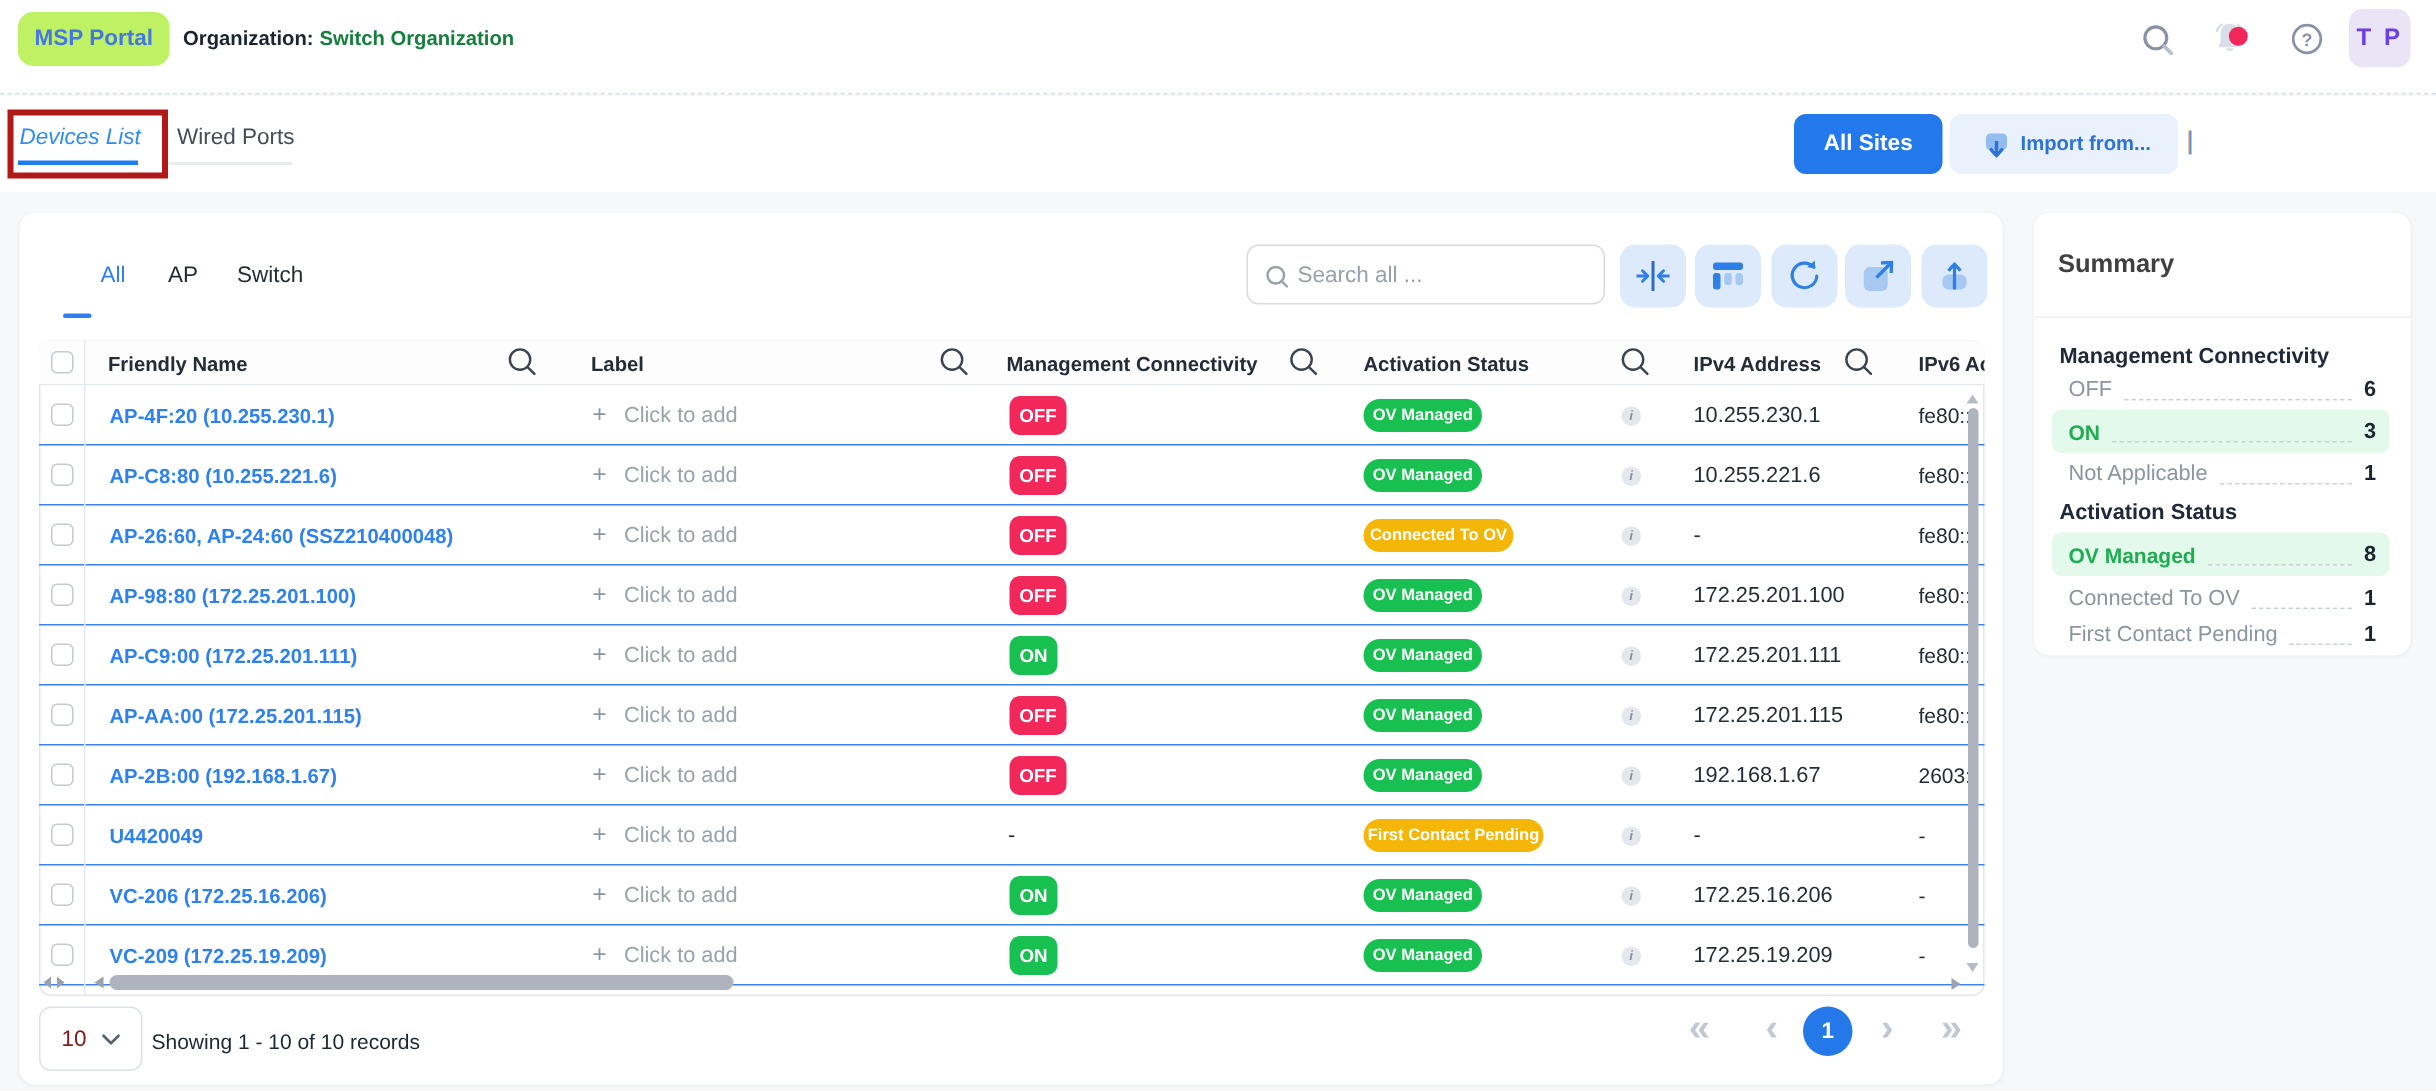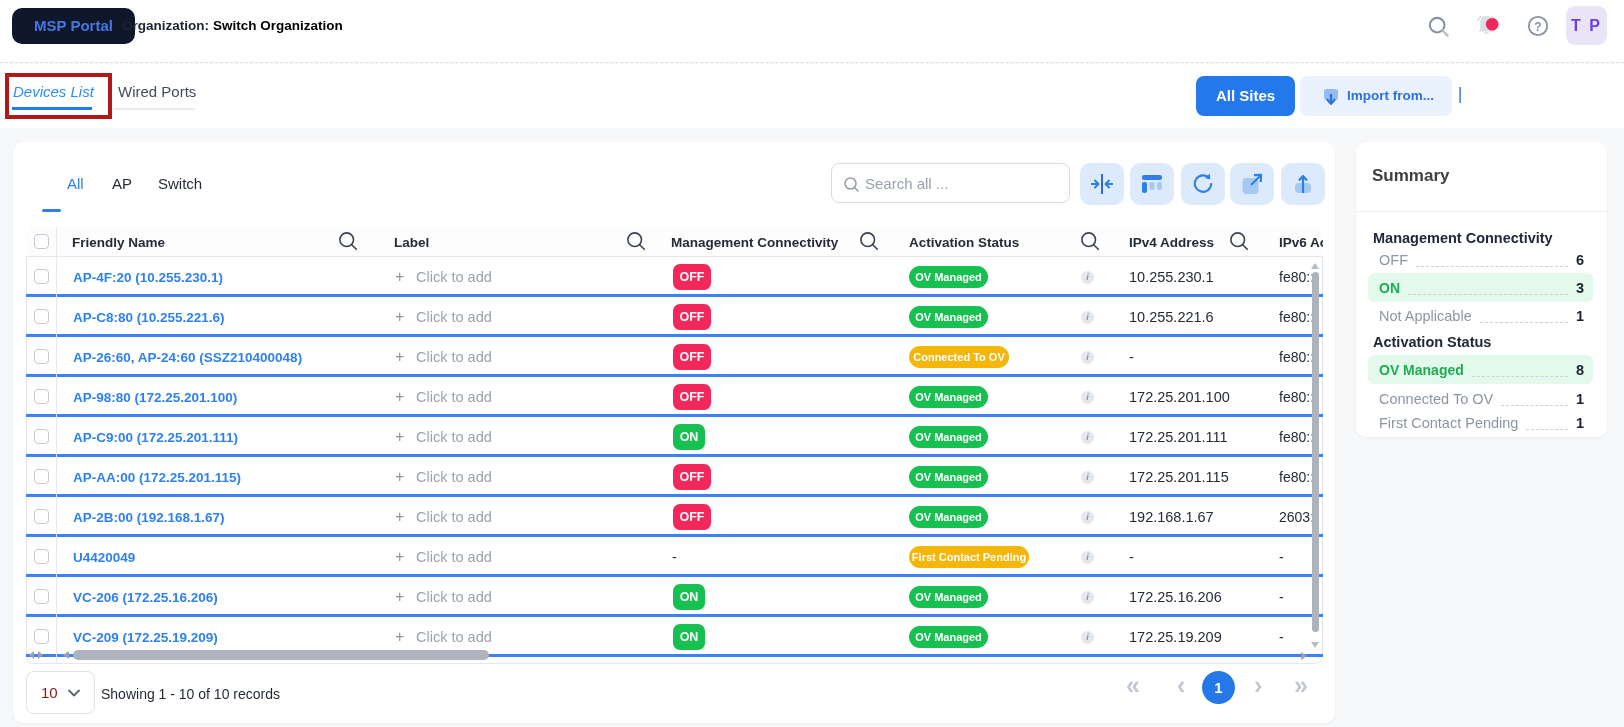--- a/index.html
+++ b/index.html
@@ -2,23 +2,23 @@
 <html><head>
 <meta charset="utf-8">
 <style>
 * { margin:0; padding:0; box-sizing:border-box; }
 html,body { width:1624px; height:727px; font-family:"Liberation Sans", sans-serif; background:#f7f8f9; overflow:hidden; }
 .page { position:relative; width:1624px; height:727px; }
 .abs { position:absolute; }
 
 
 .topbar { position:absolute; left:0; top:0; width:1624px; height:63px; background:#fff; border-bottom:1px dashed #d9dde3; }
-.msp-pill { position:absolute; left:12px; top:8px; width:123px; height:36px; background:#0f172a; border-radius:10px; color:#4577e3; font-weight:bold; font-size:15px; text-align:center; line-height:36px; }
+.msp-pill { position:absolute; left:12px; top:8px; width:101px; height:36px; background:#bef264; border-radius:10px; color:#4577e3; font-weight:bold; font-size:15px; text-align:center; line-height:36px; }
 .orglabel { position:absolute; left:122px; top:18px; font-size:13.5px; font-weight:bold; color:#1c2431; }
-.orglink { position:absolute; left:213px; top:18px; font-size:13.5px; font-weight:bold; color:#000000; }
+.orglink { position:absolute; left:213px; top:18px; font-size:13.5px; font-weight:bold; color:#15803d; }
 .ticon { position:absolute; top:15px; }
 .avatar { position:absolute; left:1566px; top:6px; width:41px; height:39px; background:#e9e4f6; border-radius:9px; color:#6b3fe8; font-weight:bold; font-size:16px; text-align:center; line-height:39px; letter-spacing:2px; }
 
 
 .tabstrip { position:absolute; left:0; top:64px; width:1624px; height:64px; background:#fff; }
 .redbox { position:absolute; left:5px; top:73px; width:107px; height:46px; border:4px solid #b11919; }
 .tab1 { position:absolute; left:13px; top:83px; font-size:15px; color:#2e8df5;font-style:italic; }
 .tab2 { position:absolute; left:118px; top:83px; font-size:15px; color:#454c59; }
 .tab1line { position:absolute; left:12px; top:107px; width:80px; height:3px; background:#1d7ef0; }
 .tab2line { position:absolute; left:113px; top:108px; width:82px; height:2px; background:#e9ebef; }
@@ -40,21 +40,21 @@
 .sel span { position:absolute; left:17px; top:12px; font-size:14px; font-weight:600; color:#333a46; }
 .searchbox { position:absolute; left:831px; top:163px; width:239px; height:40px; background:#fff; border:1px solid #d8dce2; border-radius:8px; }
 .searchbox span { position:absolute; left:33px; top:11px; font-size:15px; color:#98a0ac; }
 .ibtn { position:absolute; top:163px; width:44px; height:42px; background:#ddeafb; border-radius:10px; }
 
 
 .tbl { position:absolute; left:26px; top:227px; width:1297px; height:437px; border:1px solid #e4e7ec; border-radius:8px; background:#fff; }
 .thead { position:absolute; left:26px; top:227px; width:1297px; height:30px; border-bottom:1px solid #e4e7ec; background:#fdfdfe; border-radius:8px 8px 0 0; overflow:hidden; }
 .th { position:absolute; top:8px; font-size:13.5px; font-weight:bold; color:#252b37; white-space:nowrap; }
 .vdiv { position:absolute; left:56px; top:227px; width:1px; height:436px; background:#e6e9ed; }
-.trow { position:absolute; left:26px; width:1297px; height:40px; border-bottom:3px solid #3b82f6; }
+.trow { position:absolute; left:26px; width:1297px; height:40px; border-bottom:1px solid #3b82f6; }
 .cb { position:absolute; width:15px; height:15px; border:1px solid #c3c9d2; border-radius:4px; background:#fff; }
 .devname { position:absolute; left:47px; top:13px; font-size:13.5px; font-weight:bold; color:#2e82f0; }
 .plus { position:absolute; left:369px; top:11px; font-size:16px; color:#8d95a3; }
 .clickadd { position:absolute; left:390px; top:12px; font-size:14.5px; color:#9aa2ae; }
 .badge { position:absolute; left:647px; top:7px; height:26px; border-radius:7px; color:#fff; font-size:12.5px; font-weight:bold; text-align:center; line-height:26px; }
 .badge.off { width:38px; background:#f2275a; }
 .badge.on { width:32px; background:#18c052; }
 .pill { position:absolute; left:883px; top:9px; height:22px; border-radius:11px; color:#fff; font-size:11px; white-space:nowrap; font-weight:bold; text-align:center; line-height:22px; }
 .pill.green { background:#18c052; }
 .pill.amber { background:#f4b609; }

